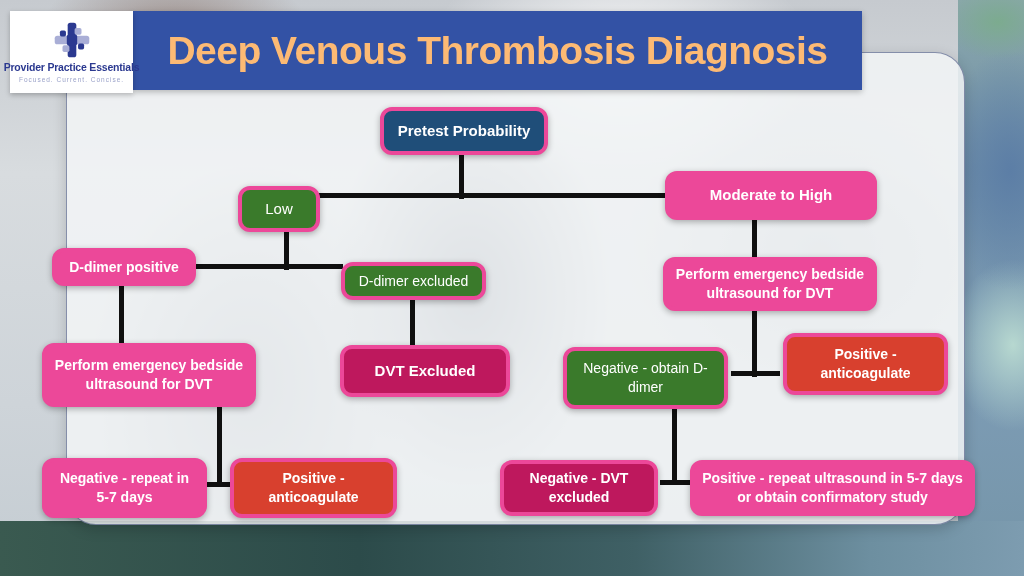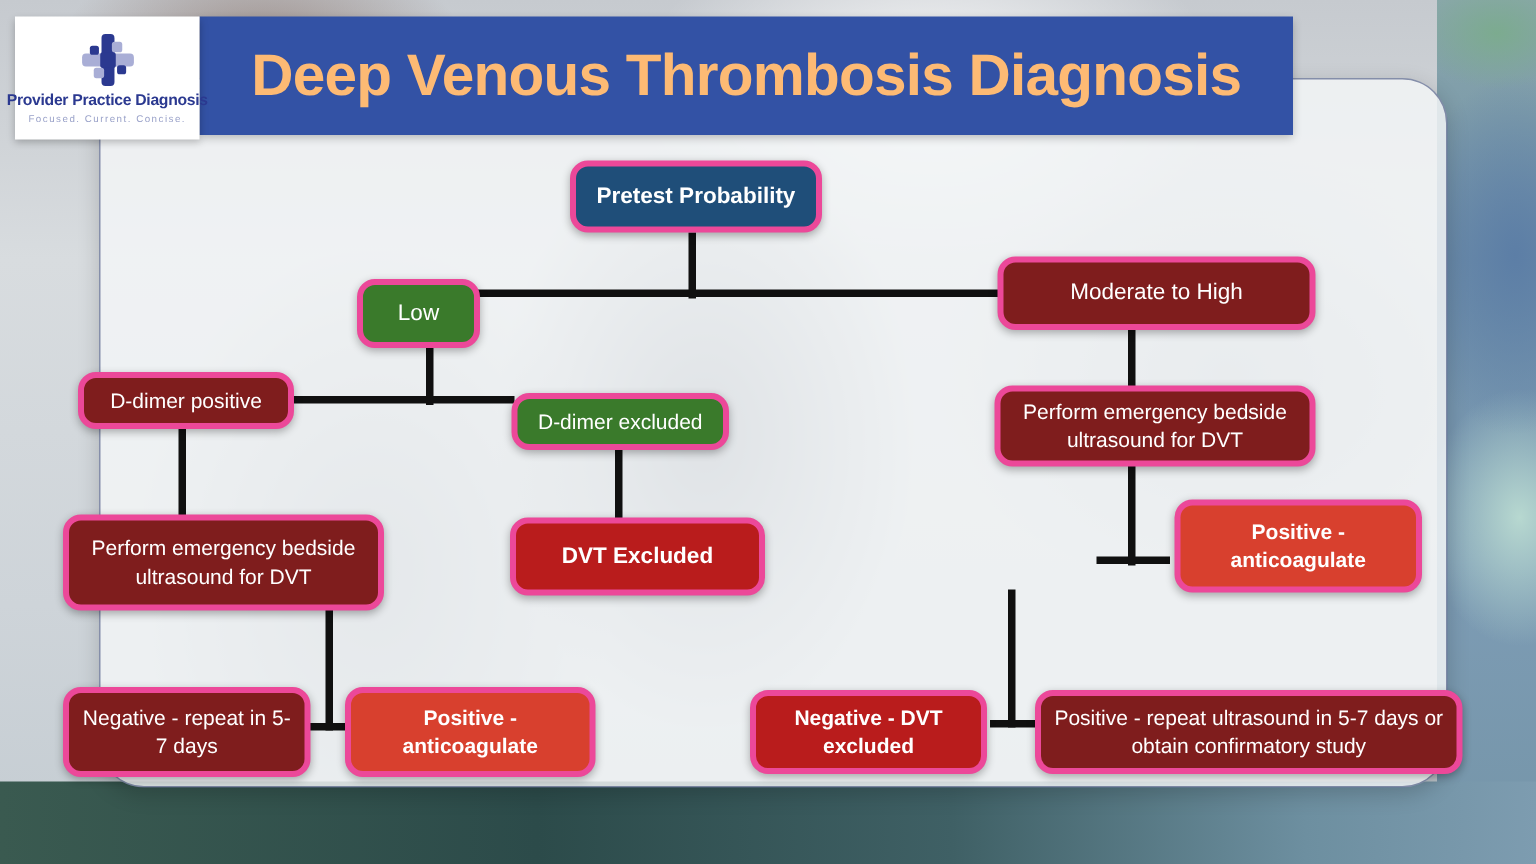--- a/index.html
+++ b/index.html
@@ -62,22 +62,22 @@
   .node{
     position:absolute;box-sizing:border-box;
     display:flex;align-items:center;justify-content:center;text-align:center;
     border:4px solid #ec4899;border-radius:12px;
     color:#ffffff;font-size:14px;line-height:1.35;padding:3px 8px;
     box-shadow:0 2px 6px rgba(0,0,0,.3);
   }
   .node.bold{font-weight:bold;}
   .blue{background:#1f4e79;}
   .green{background:#3a7a2b;margin-top:14px;}
-  .dgreen{background:#b91c1c;}
-  .orange{background:#7f1d1d;}
+  .dgreen{background:#be185d;}
+  .orange{background:#ec4899;font-weight:bold;}
   .red{background:#d8402e;}
 </style>
 </head>
 <body>
 
 <div class="stage">
 
   <div class="photo"></div>
   <div class="photo-right"></div>
   <div class="photo-bottom"></div>
@@ -93,21 +93,21 @@
       <rect x="17" y="2" width="10" height="17" rx="3" fill="#2b3990"></rect>
       <rect x="17" y="25" width="10" height="17" rx="3" fill="#2b3990"></rect>
       <rect x="2" y="17" width="17" height="10" rx="3" fill="#a9aed6"></rect>
       <rect x="25" y="17" width="17" height="10" rx="3" fill="#a9aed6"></rect>
       <rect x="16" y="16" width="12" height="12" rx="2" fill="#2b3990"></rect>
       <rect x="25" y="8" width="8" height="8" rx="2" fill="#a9aed6"></rect>
       <rect x="11" y="28" width="8" height="8" rx="2" fill="#a9aed6"></rect>
       <rect x="8" y="11" width="7" height="7" rx="2" fill="#2b3990"></rect>
       <rect x="29" y="26" width="7" height="7" rx="2" fill="#2b3990"></rect>
     </svg>
-    <div class="logo-name">Provider Practice Diagnosis</div>
+    <div class="logo-name">Provider Practice Essentials</div>
     <div class="logo-tagline">Focused.  Current.  Concise.</div>
   </div>
 
   <div class="line" style="left:459px;top:155px;width:5px;height:44px;"></div>
   <div class="line" style="left:318px;top:193px;width:350px;height:5px;"></div>
   <div class="line" style="left:284px;top:218px;width:5px;height:52px;"></div>
   <div class="line" style="left:194px;top:264px;width:149px;height:5px;"></div>
   <div class="line" style="left:119px;top:283px;width:5px;height:62px;"></div>
   <div class="line" style="left:217px;top:405px;width:5px;height:82px;"></div>
   <div class="line" style="left:204px;top:482px;width:31px;height:5px;"></div>
@@ -127,20 +127,21 @@
   <div class="node orange" style="left:52px;top:248px;width:144px;height:38px;">D-dimer positive</div>
 
   <div class="node green" style="left:341px;top:248px;width:145px;height:38px;">D-dimer excluded</div>
 
   <div class="node orange" style="left:42px;top:343px;width:214px;height:64px;">Perform emergency bedside ultrasound for DVT</div>
 
   <div class="node dgreen bold" style="left:340px;top:345px;width:170px;height:52px;font-size:15px;">DVT Excluded</div>
 
   <div class="node orange" style="left:663px;top:257px;width:214px;height:54px;">Perform emergency bedside ultrasound for DVT</div>
 
+  <div class="node green" style="left:563px;top:333px;width:165px;height:62px;">Negative - obtain D-dimer</div>
 
   <div class="node red bold" style="left:783px;top:333px;width:165px;height:62px;">Positive - anticoagulate</div>
 
   <div class="node orange" style="left:42px;top:458px;width:165px;height:60px;">Negative - repeat in 5-7 days</div>
 
   <div class="node red bold" style="left:230px;top:458px;width:167px;height:60px;">Positive - anticoagulate</div>
 
   <div class="node dgreen bold" style="left:500px;top:460px;width:158px;height:56px;">Negative - DVT excluded</div>
 
   <div class="node orange" style="left:690px;top:460px;width:285px;height:56px;">Positive - repeat ultrasound in 5-7 days or obtain confirmatory study</div>

